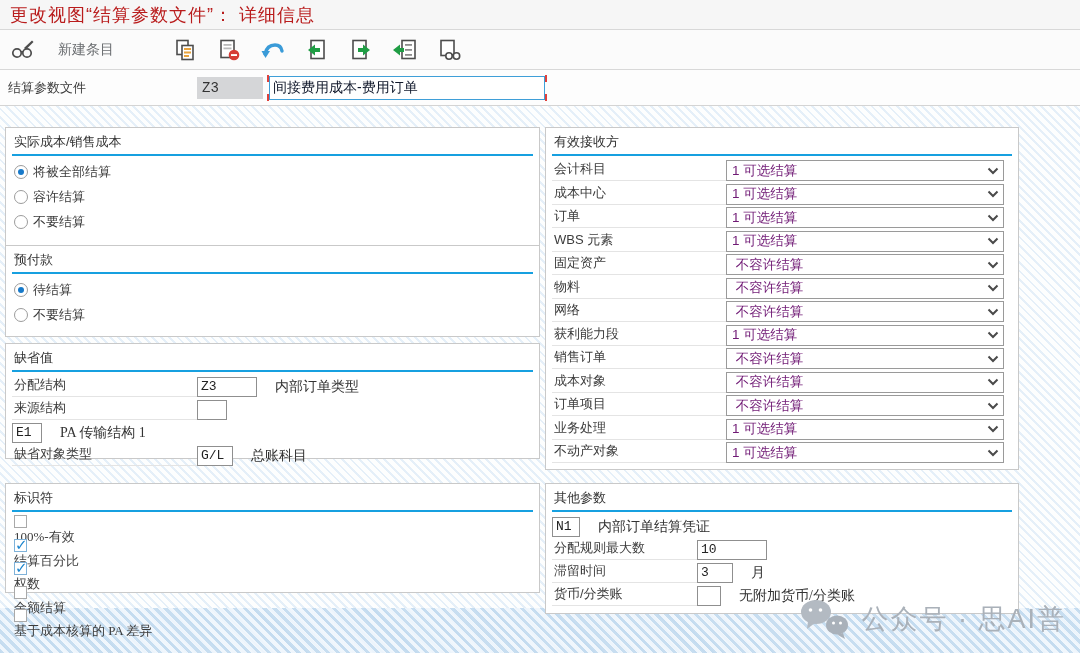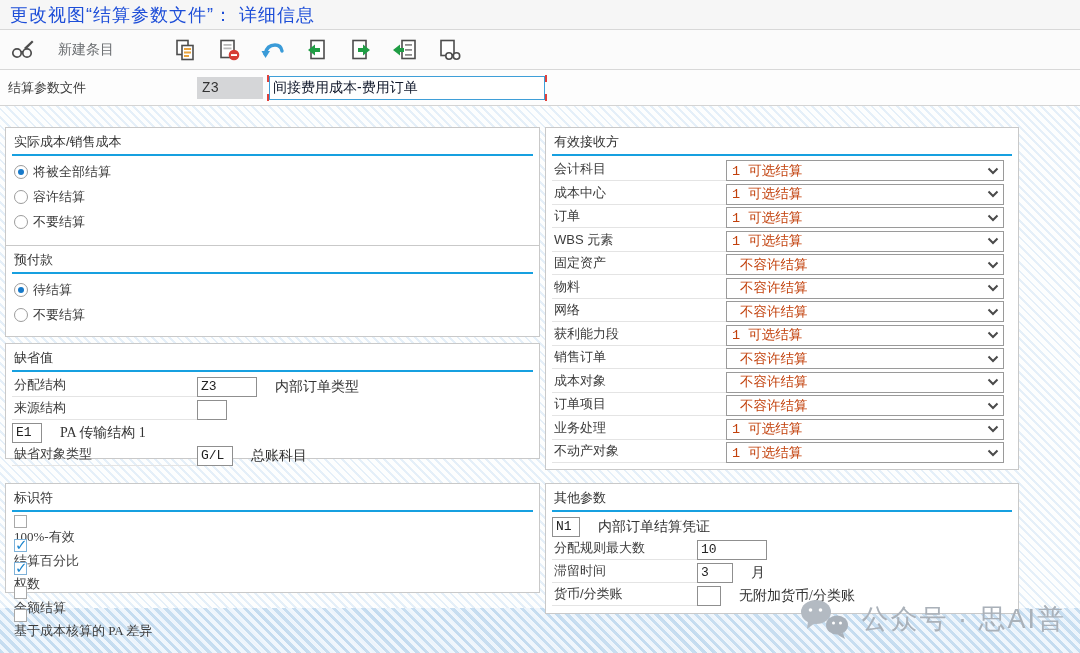--- a/index.html
+++ b/index.html
@@ -3,21 +3,21 @@
 <meta charset="utf-8">
 <style>
   * { margin:0; padding:0; box-sizing:border-box; }
   html,body { width:1080px; height:653px; overflow:hidden;
     font-family:"Liberation Sans","DejaVu Sans",sans-serif; color:#3c3c3c; }
   body { background:#fff; position:relative; font-size:13px; }
 
   
   .titlebar { height:30px; background:#f6f6f6; border-bottom:1px solid #d8d8d8;
     display:flex; align-items:center; padding:0 10px; }
-  .titlebar .t { font-size:18px; color:#1d4ed8; letter-spacing:1px;text-align:right; }
+  .titlebar .t { font-size:18px; color:#b91c1c; letter-spacing:1px;text-align:right; }
 
   
   .toolbar { height:40px; background:#fbfbfb; border-bottom:1px solid #d8d8d8;
     display:flex; align-items:center; padding:0 8px; gap:14px; }
   .tbtn { display:flex; align-items:center; justify-content:center; height:30px;
     min-width:30px; cursor:pointer; border-radius:3px; }
   .tbtn svg { display:block; }
   .tb-text { font-size:14px; color:#6a6d70; padding:0 6px; }
   .tb-gap { width:22px; }
 
@@ -86,22 +86,22 @@
     font-family:"Liberation Mono","DejaVu Sans Mono",monospace; font-size:13px;
     color:#222; display:flex; align-items:center; padding:0 3px; }
   .fdesc { font-family:"Liberation Serif","DejaVu Serif",serif; font-size:14px;
     color:#333; margin-left:18px; white-space:pre; }
 
   
   .ddrow { display:flex; align-items:center; height:23.5px; }
   .ddrow .flabel { width:174px; }
   .dd { width:278px; height:21px; border:1px solid #9a9a9a; background:#fff;
     display:flex; align-items:center; padding:0 4px 0 5px; cursor:pointer; }
-  .dd-value { flex:1; font-family:Liberation Mono, monospace;
-    font-size:13.5px; color:#c2410c; white-space:pre; overflow:hidden; }
+  .dd-value { flex:1; font-family:Liberation Sans, sans-serif;
+    font-size:13.5px; color:#701a75; white-space:pre; overflow:hidden; }
   .dd .chev { flex:none; }
 
   
   .watermark { position:absolute; right:14px; bottom:14px; display:flex;
     align-items:center; gap:10px; color:#aab1b9; pointer-events:none; }
   .watermark .wtext { font-size:27px; letter-spacing:2px;
     font-family:"Liberation Sans","DejaVu Sans",sans-serif; }
 </style>
 </head>
 <body>

